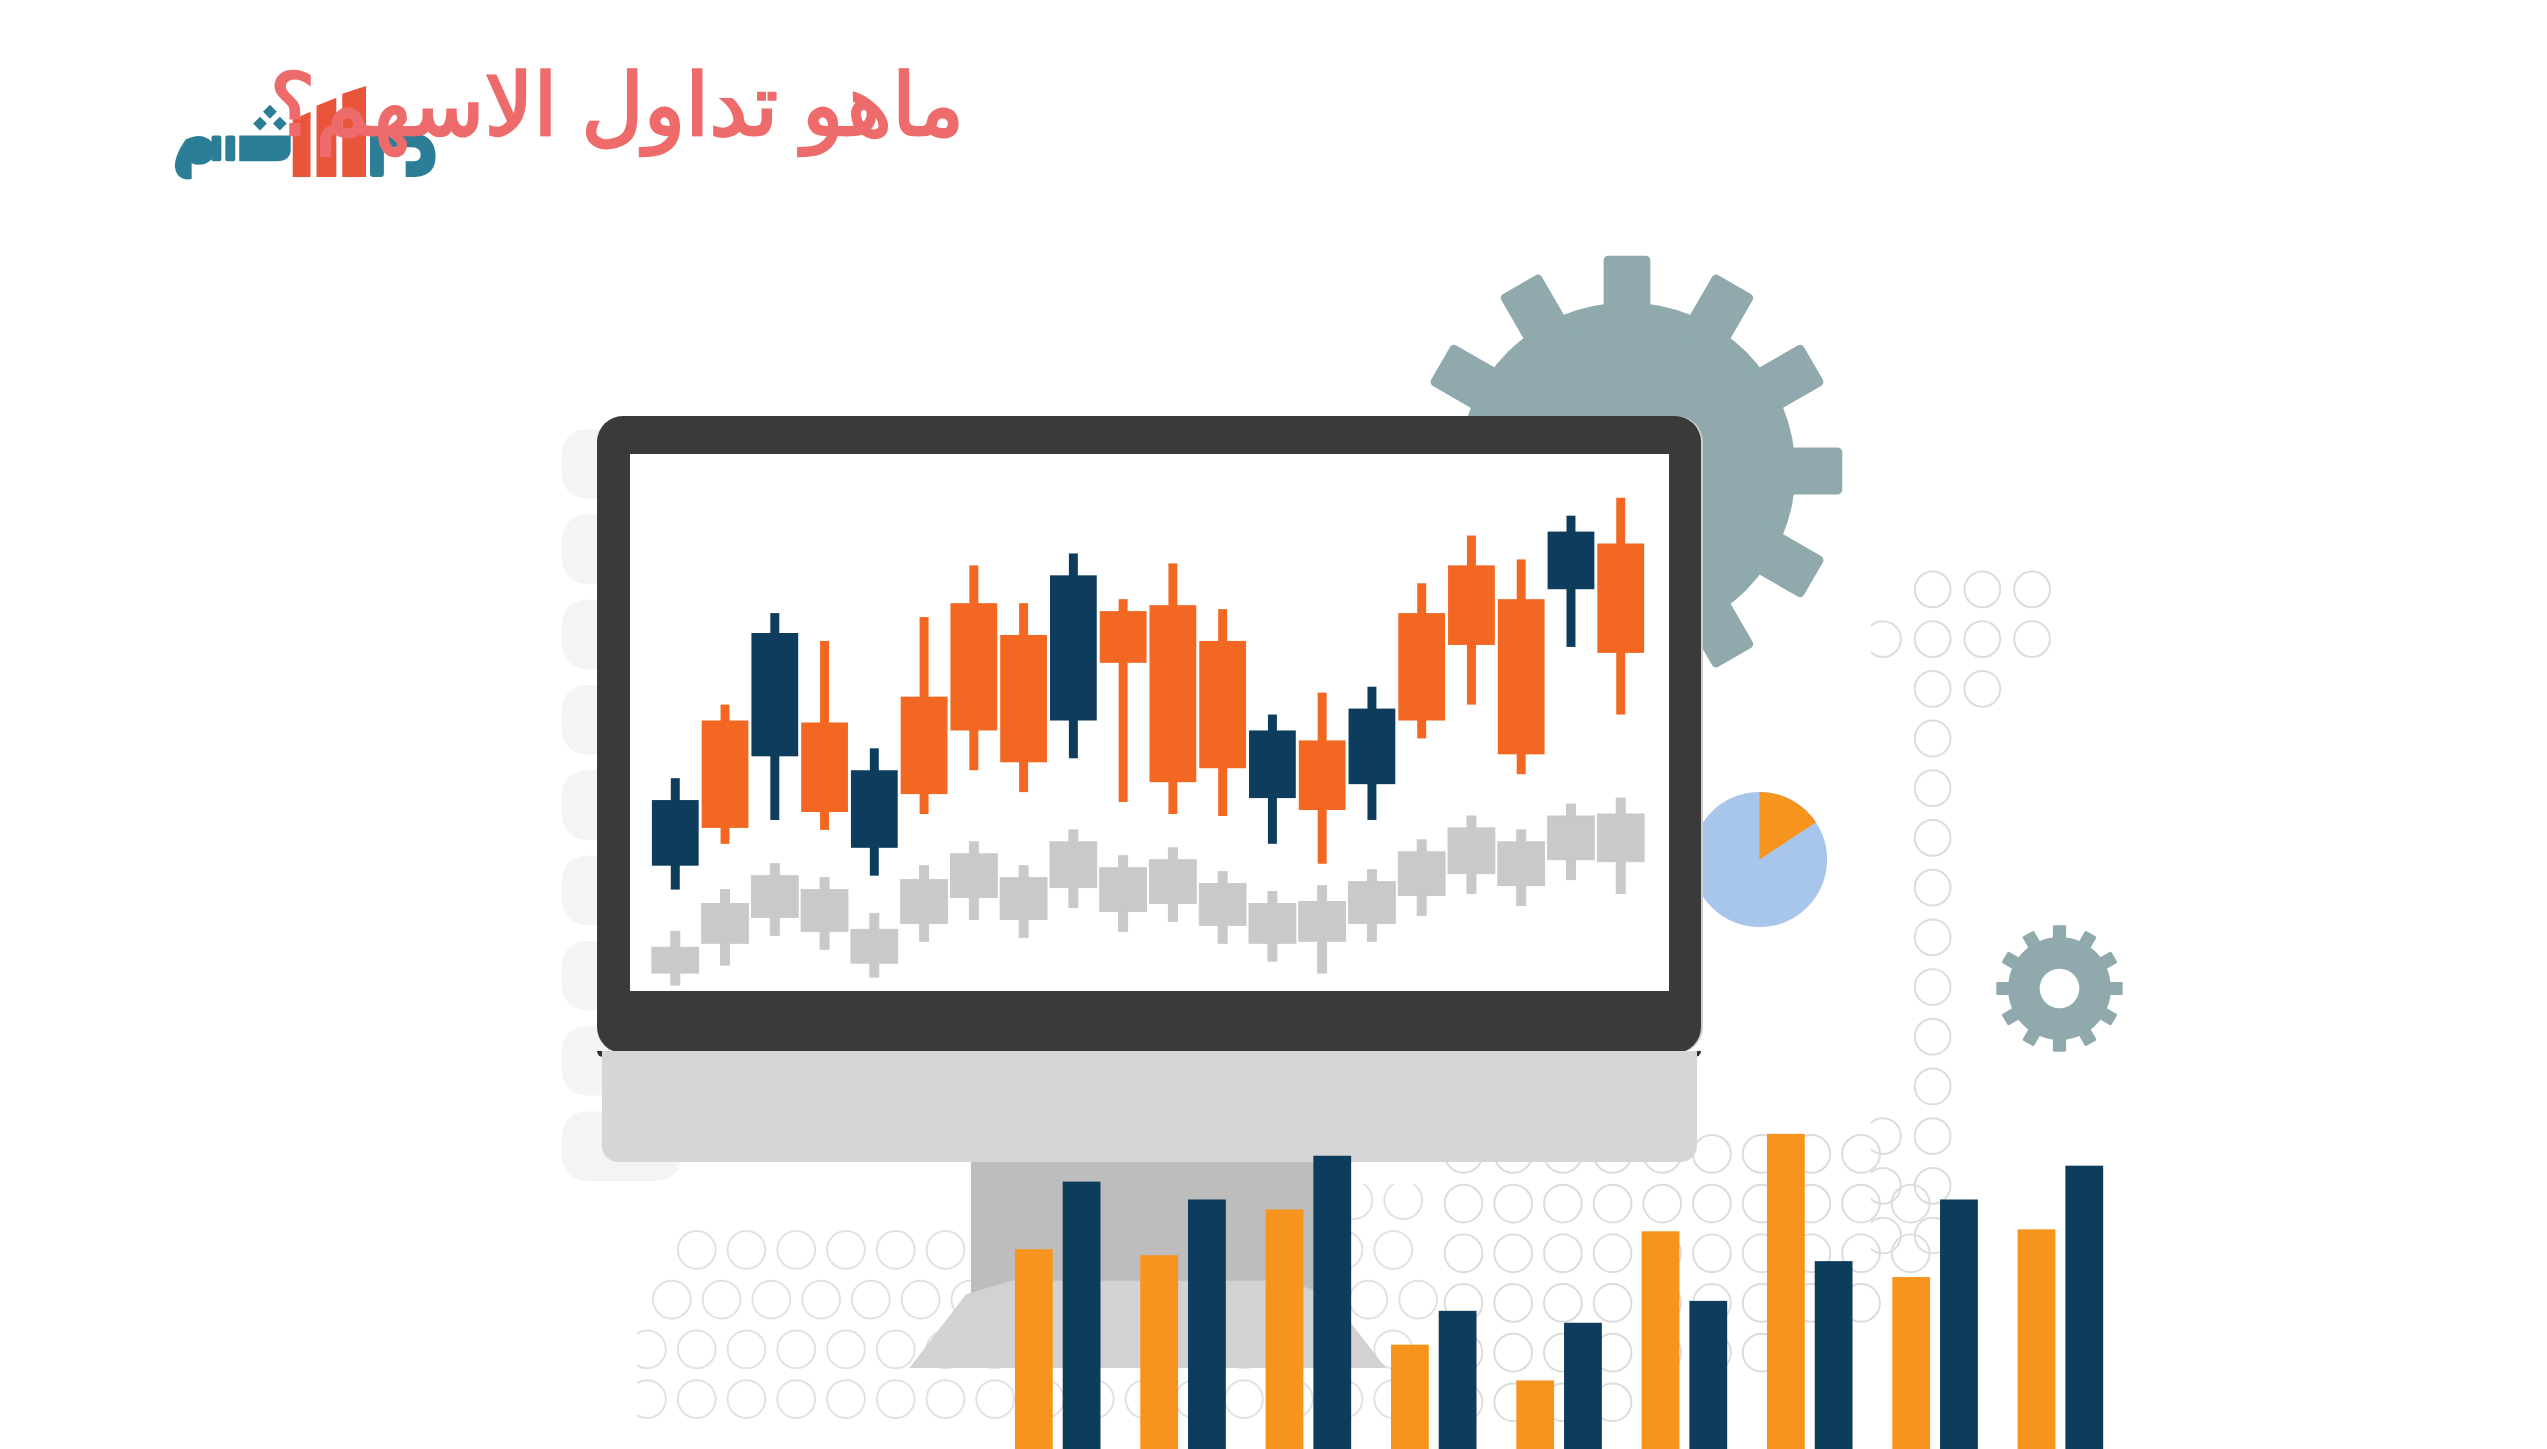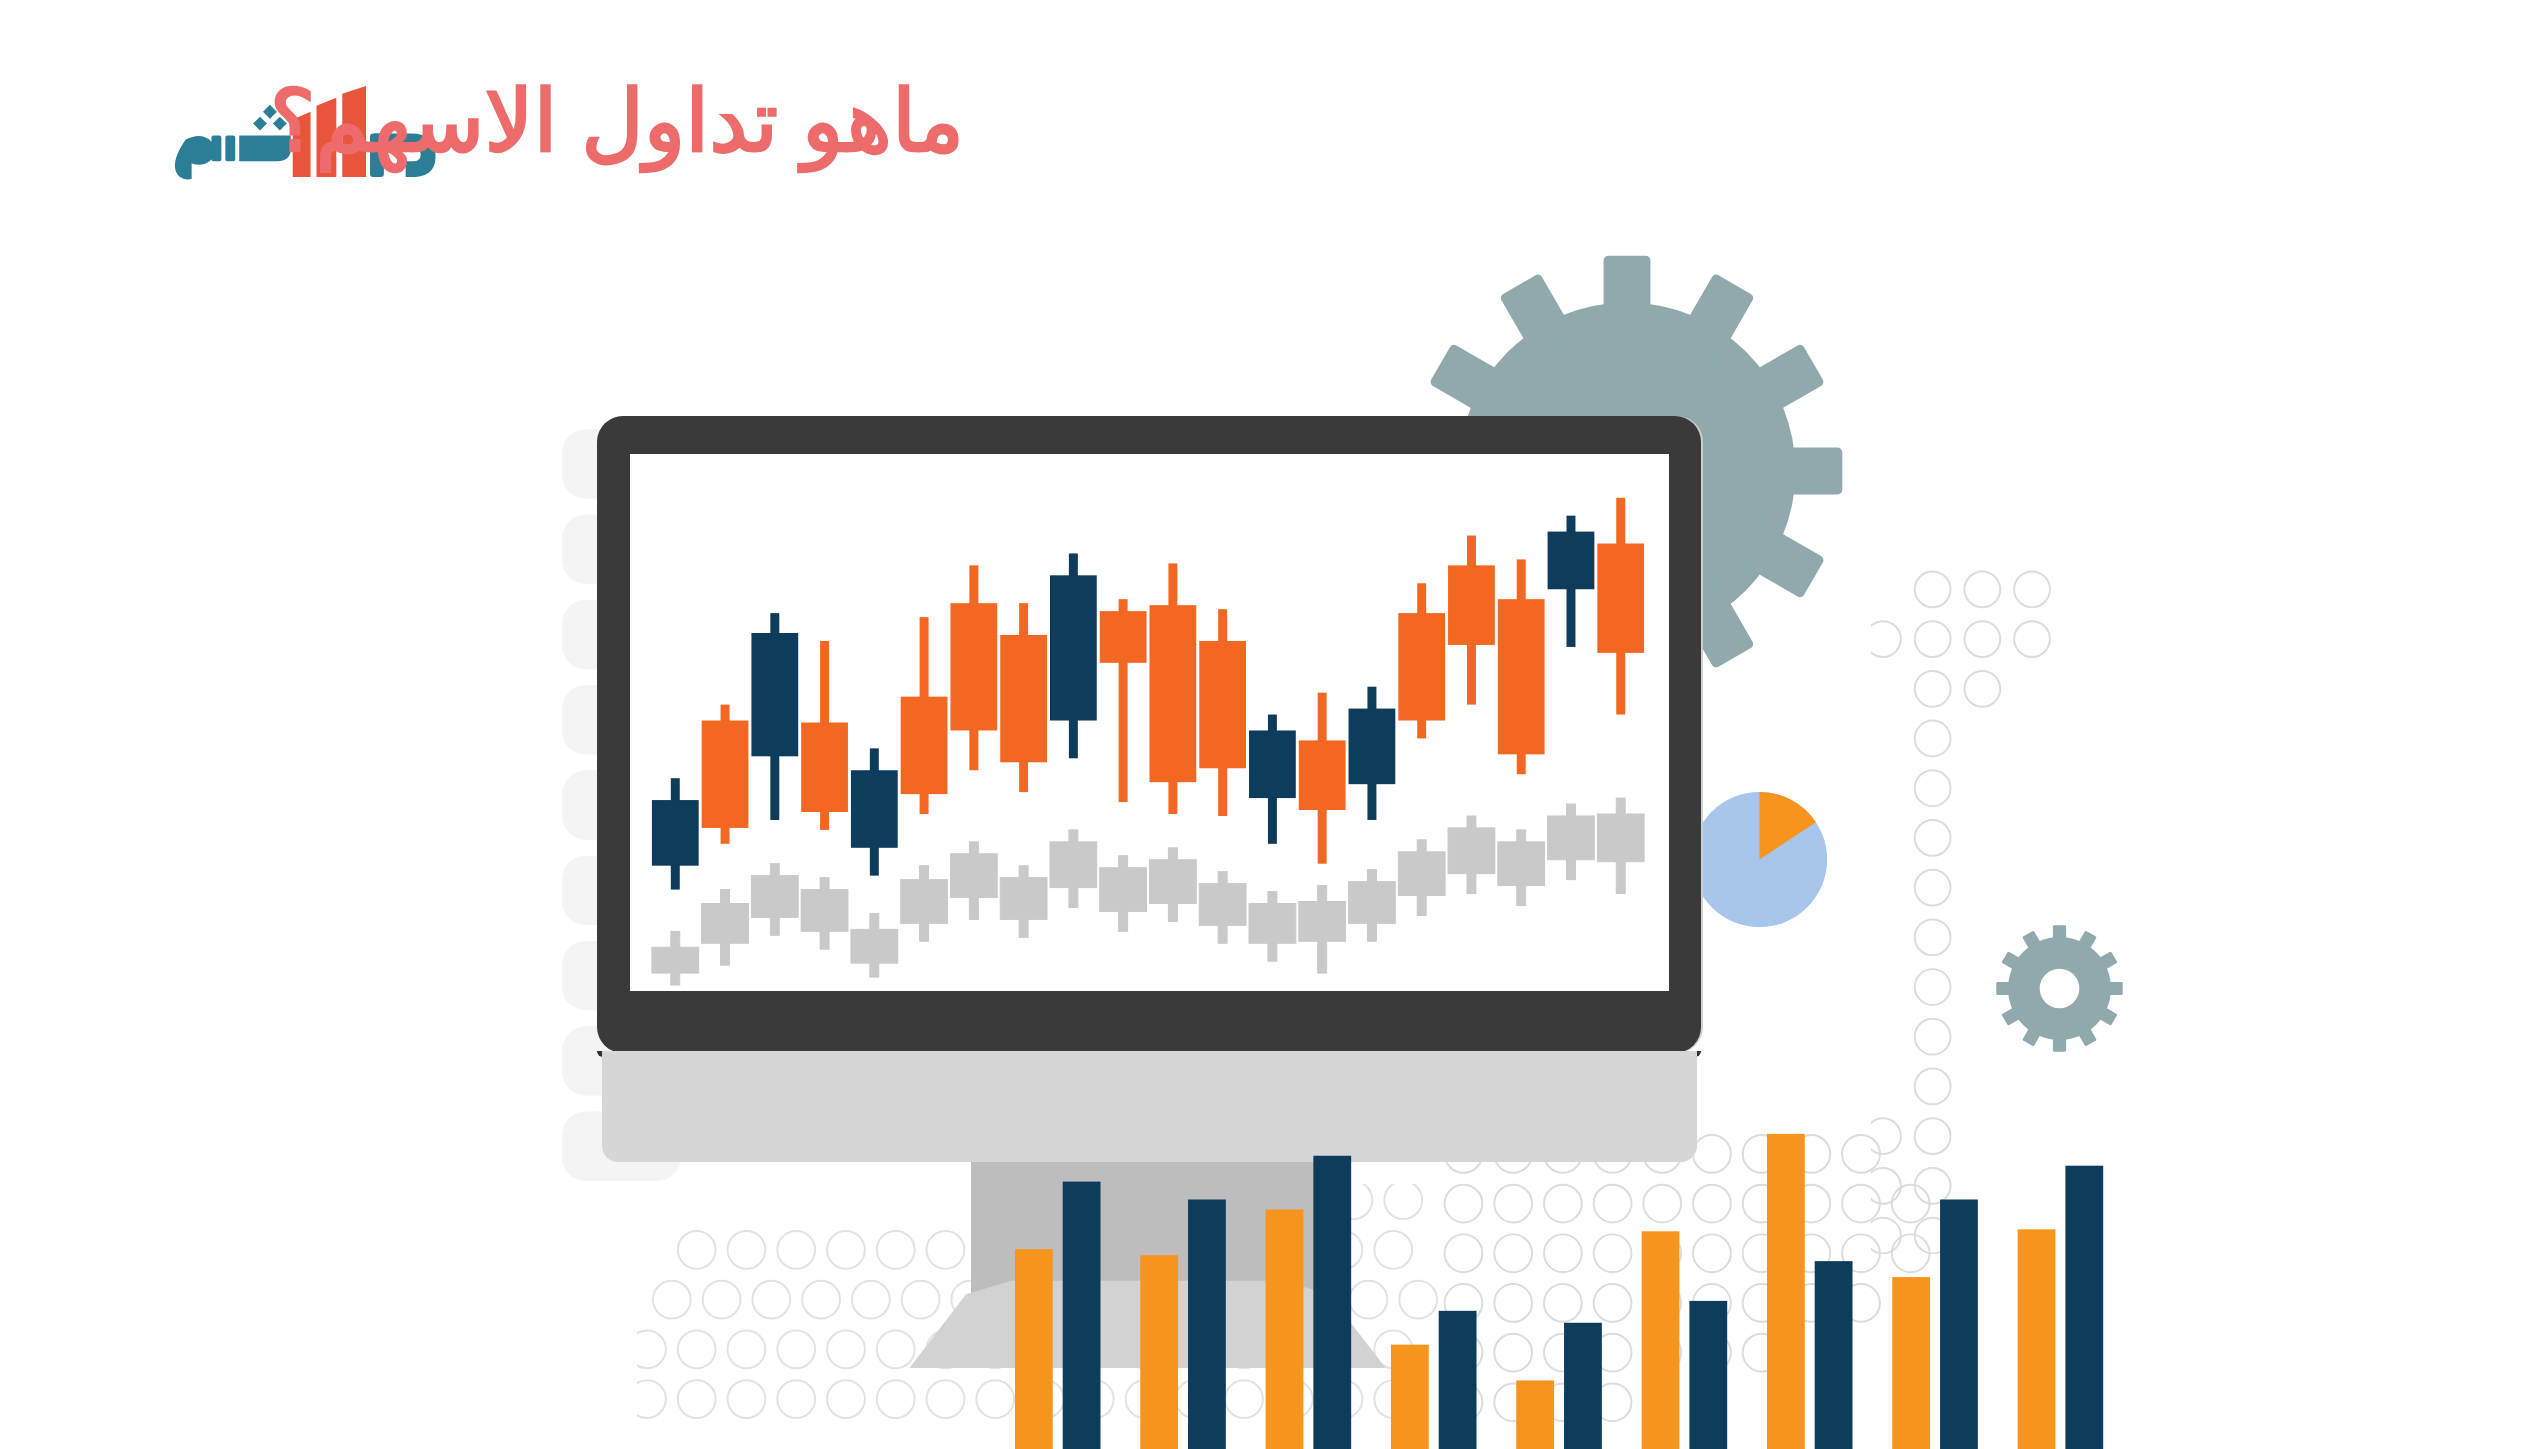--- a/index.html
+++ b/index.html
@@ -34,21 +34,20 @@
     top: 60px;
     width: 1214px;
     text-align: center;
     direction: rtl;
     color: #EE6B6B;
     font-size: 86px;
     font-weight: bold;
     letter-spacing: -1px;
     line-height: 1.05;
     white-space: nowrap;
-    margin-top: 16px;
   }
 
   
   .dot-field { position: absolute; }
   .dot-field svg { display:block; }
 
   
   #ghost-stack {
     position: absolute;
     left: 562px;

